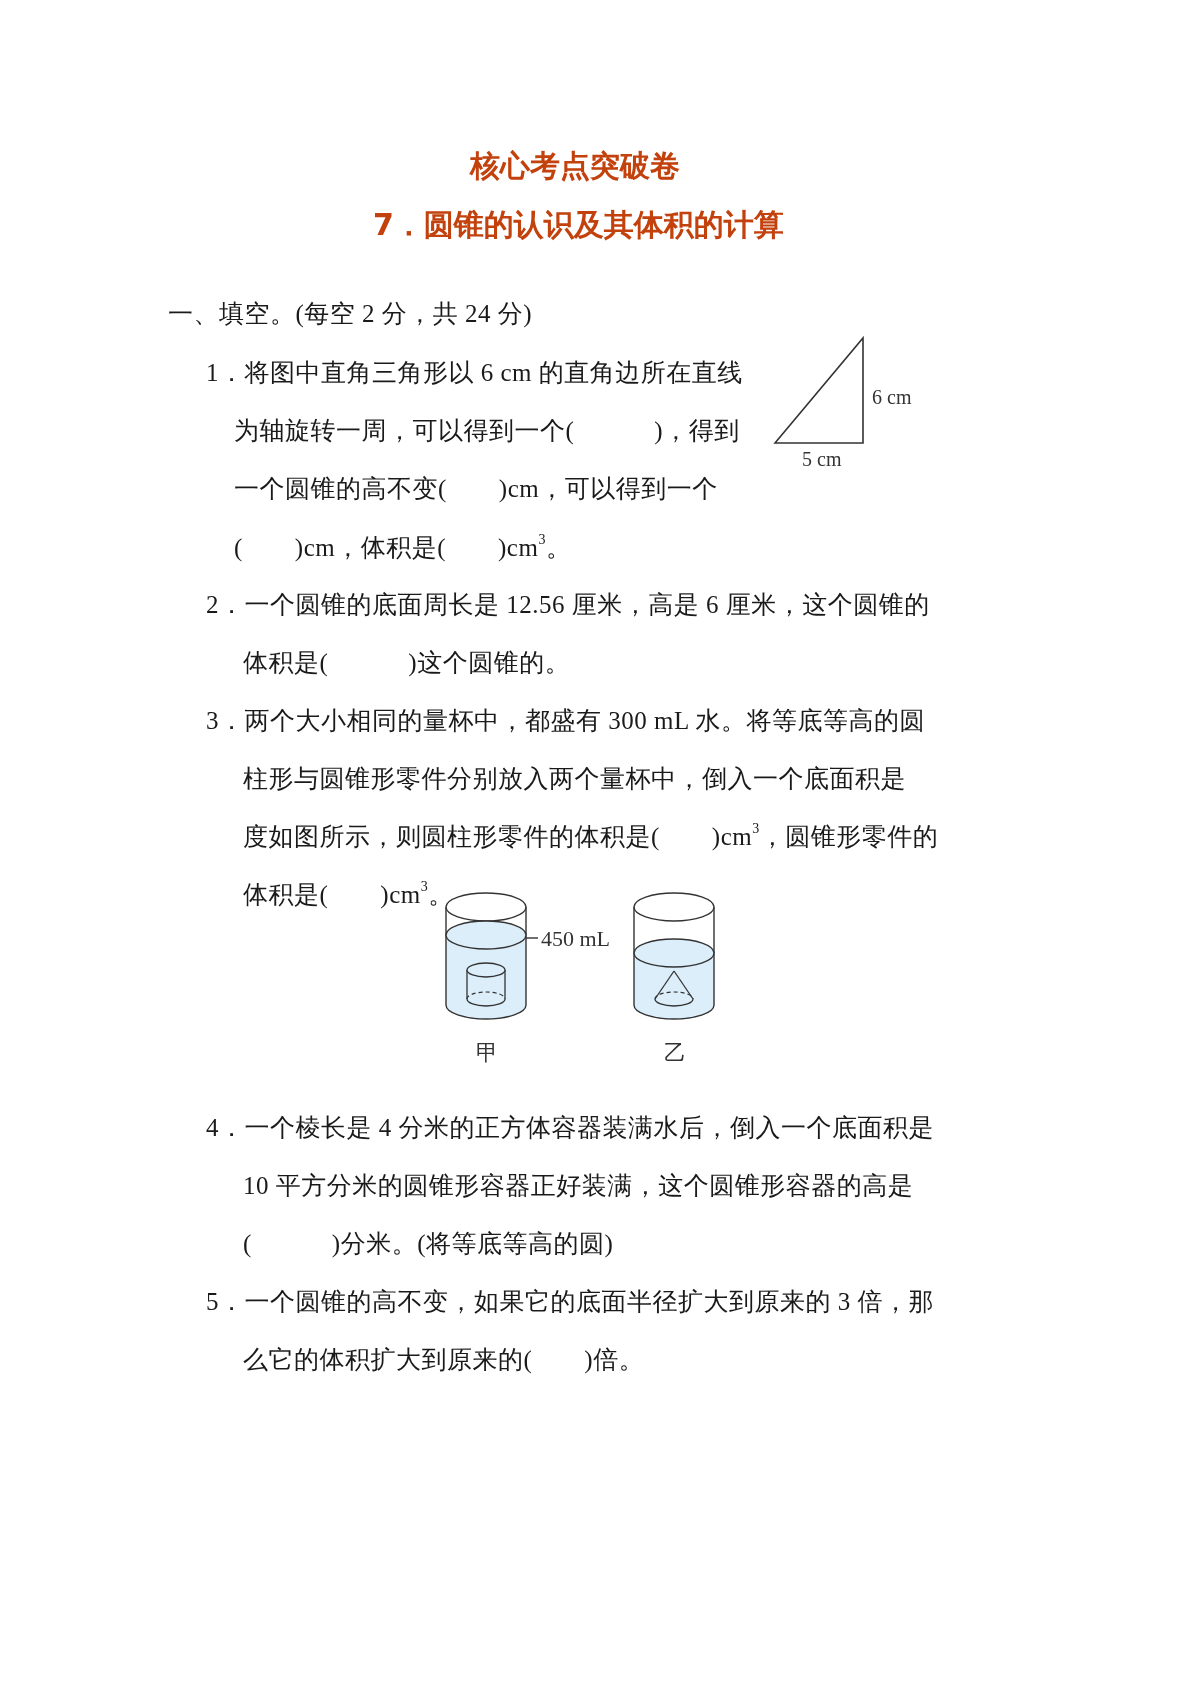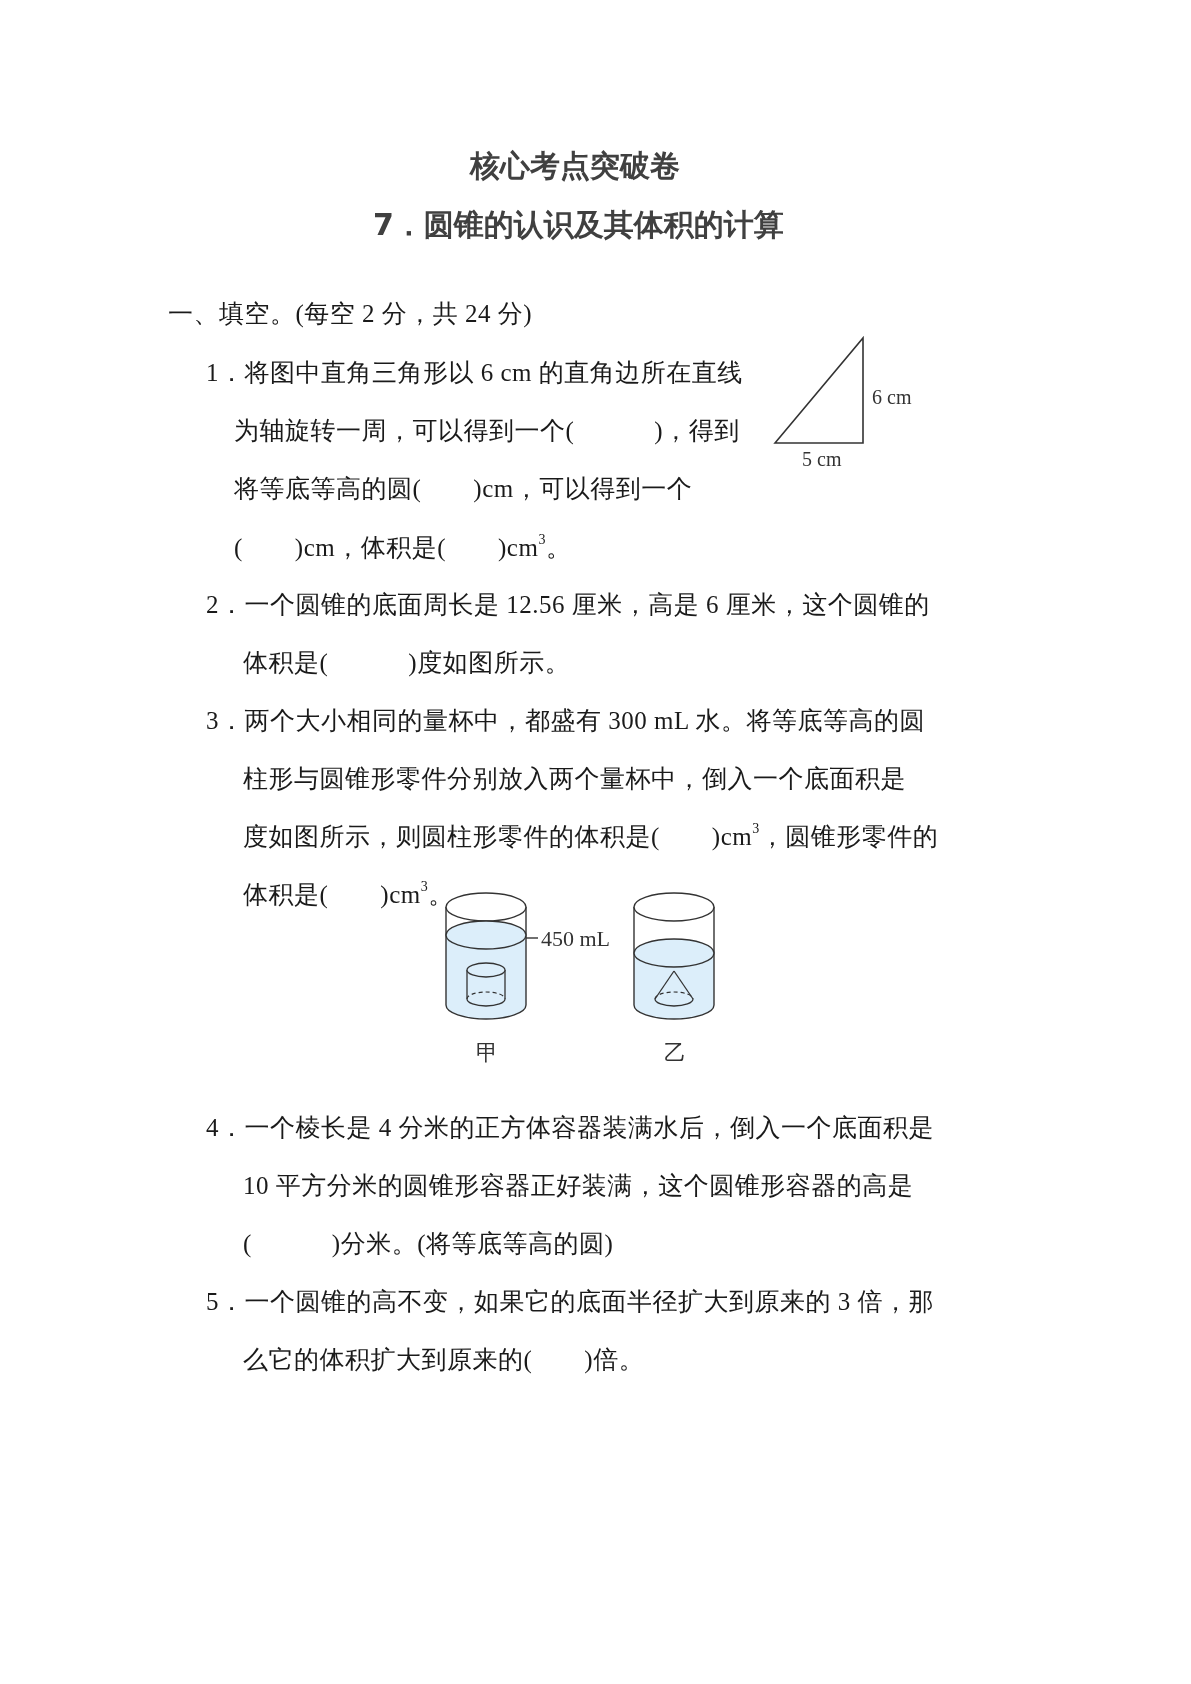--- a/index.html
+++ b/index.html
@@ -4,21 +4,21 @@
   <style>
     html, body { margin: 0; padding: 0; background: #ffffff; }
     body {
       width: 1191px; height: 1684px; position: relative; overflow: hidden;
       font-family: "Liberation Serif", "DejaVu Serif", serif;
       color: #1a1a1a;
     }
     .abs { position: absolute; white-space: nowrap; }
     .title {
       font-family: "DejaVu Sans", "Liberation Sans", sans-serif;
-      font-weight: bold; font-size: 30px; color: #404040;
+      font-weight: bold; font-size: 30px; color: #c2410c;
     }
     .line { font-size: 25px; line-height: 30px; letter-spacing: 0.5px; margin-top: 33px; }
     .blank { display: inline-block; }
     sup { font-size: 14px; vertical-align: 12px; line-height: 0; }
     svg text { font-family: "Liberation Serif", "DejaVu Serif", serif; }
   </style>
 </head>
 <body>
 
 <div class="abs title" style="left:470px; top:146px;">核心考点突破卷</div>
@@ -26,37 +26,37 @@
 
 <div class="abs line" style="left:168px; top:266px;">一、填空。(每空 2 分，共 24 分)</div>
 
 <div class="abs line" style="left:206px; top:325px;">
   <span>1．</span><span>将图中直角三角形以 6 cm 的直角边所在直线</span>
 </div>
 <div class="abs line" style="left:234px; top:383px;">
   <span>为轴旋转一周，可以得到一个(</span><span class="blank" style="width:80px"></span><span>)，得到</span>
 </div>
 <div class="abs line" style="left:234px; top:441px;">
-  <span>将等底等高的圆(</span><span class="blank" style="width:52px"></span><span>)cm，可以得到一个</span>
+  <span>一个圆锥的高不变(</span><span class="blank" style="width:52px"></span><span>)cm，可以得到一个</span>
 </div>
 <div class="abs line" style="left:234px; top:500px;">
   <span>(</span><span class="blank" style="width:52px"></span><span>)cm，体积是(</span><span class="blank" style="width:52px"></span><span>)cm</span><sup>3</sup><span>。</span>
 </div>
 
 <svg class="abs" style="left:760px; top:320px;" width="180" height="160">
   <polygon points="15,123 103,18 103,123" fill="none" stroke="#333" stroke-width="1.6"></polygon>
   <text x="112" y="84" font-size="20" fill="#333">6 cm</text>
   <text x="42" y="146" font-size="20" fill="#333">5 cm</text>
 </svg>
 
 <div class="abs line" style="left:206px; top:557px;">
   <span>2．</span><span>一个圆锥的底面周长是 12.56 厘米，高是 6 厘米，这个圆锥的</span>
 </div>
 <div class="abs line" style="left:243px; top:615px;">
-  <span>体积是(</span><span class="blank" style="width:80px"></span><span>)度如图所示。</span>
+  <span>体积是(</span><span class="blank" style="width:80px"></span><span>)这个圆锥的。</span>
 </div>
 
 <div class="abs line" style="left:206px; top:673px;">
   <span>3．</span><span>两个大小相同的量杯中，都盛有 300 mL 水。将等底等高的圆</span>
 </div>
 <div class="abs line" style="left:243px; top:731px;">
   <span>柱形与圆锥形零件分别放入两个量杯中，倒入一个底面积是</span>
 </div>
 <div class="abs line" style="left:243px; top:789px;">
   <span>度如图所示，则圆柱形零件的体积是(</span><span class="blank" style="width:52px"></span><span>)cm</span><sup>3</sup><span>，圆锥形零件的</span>

